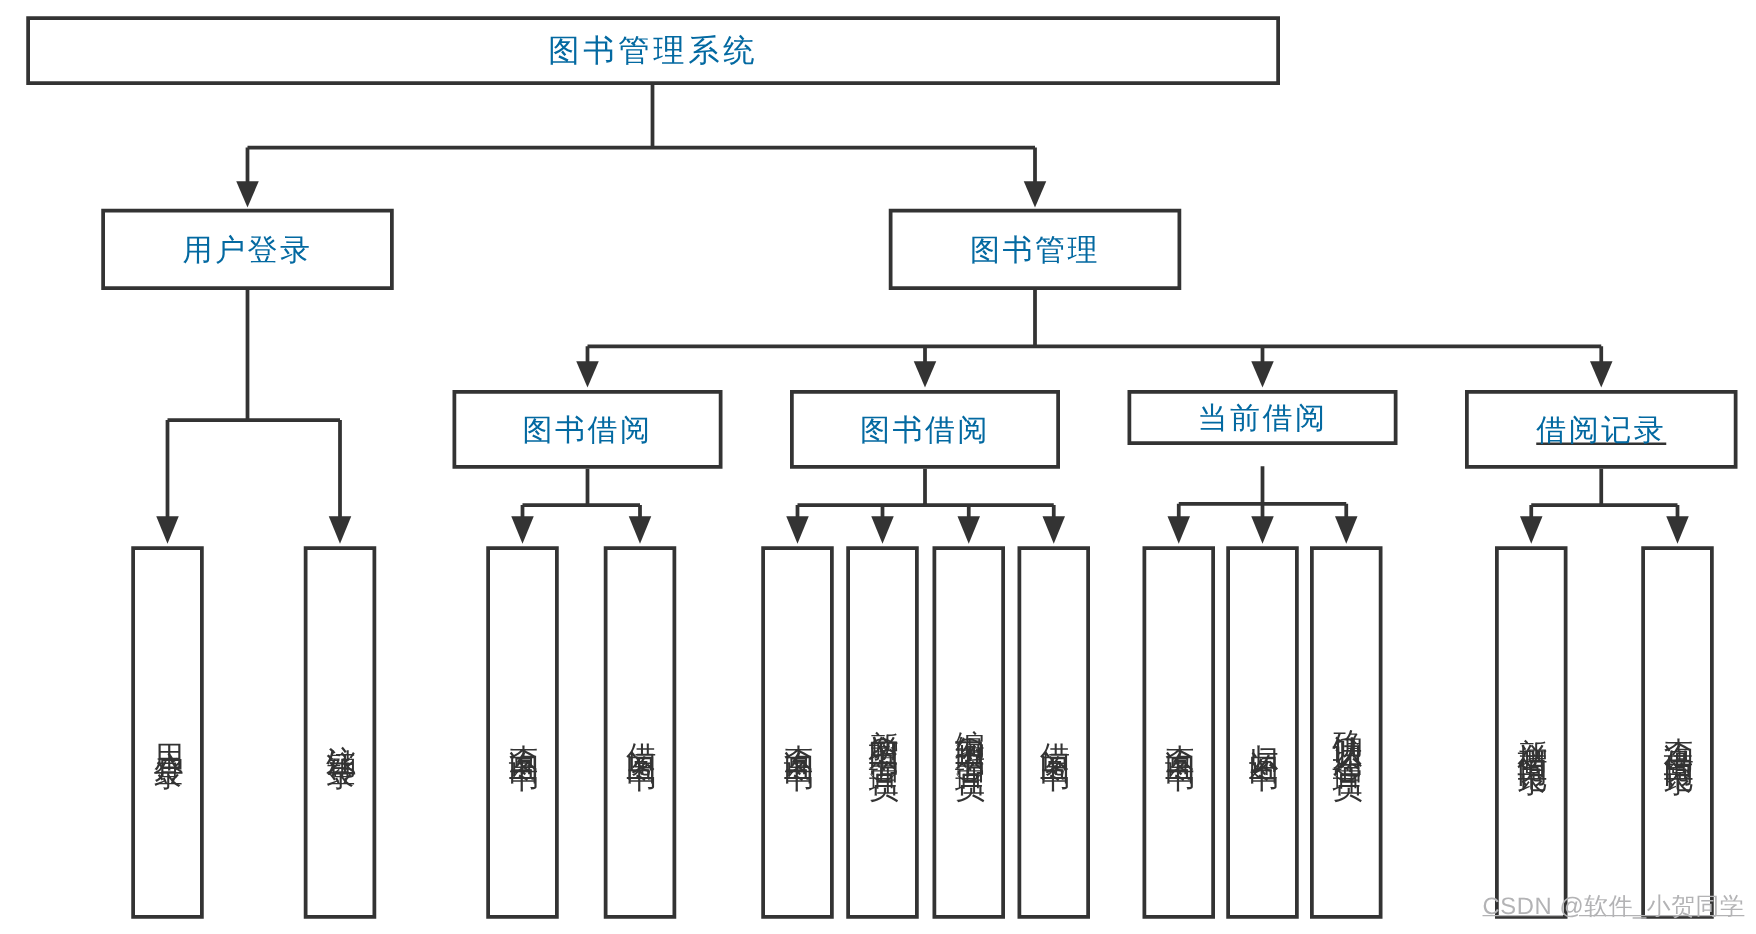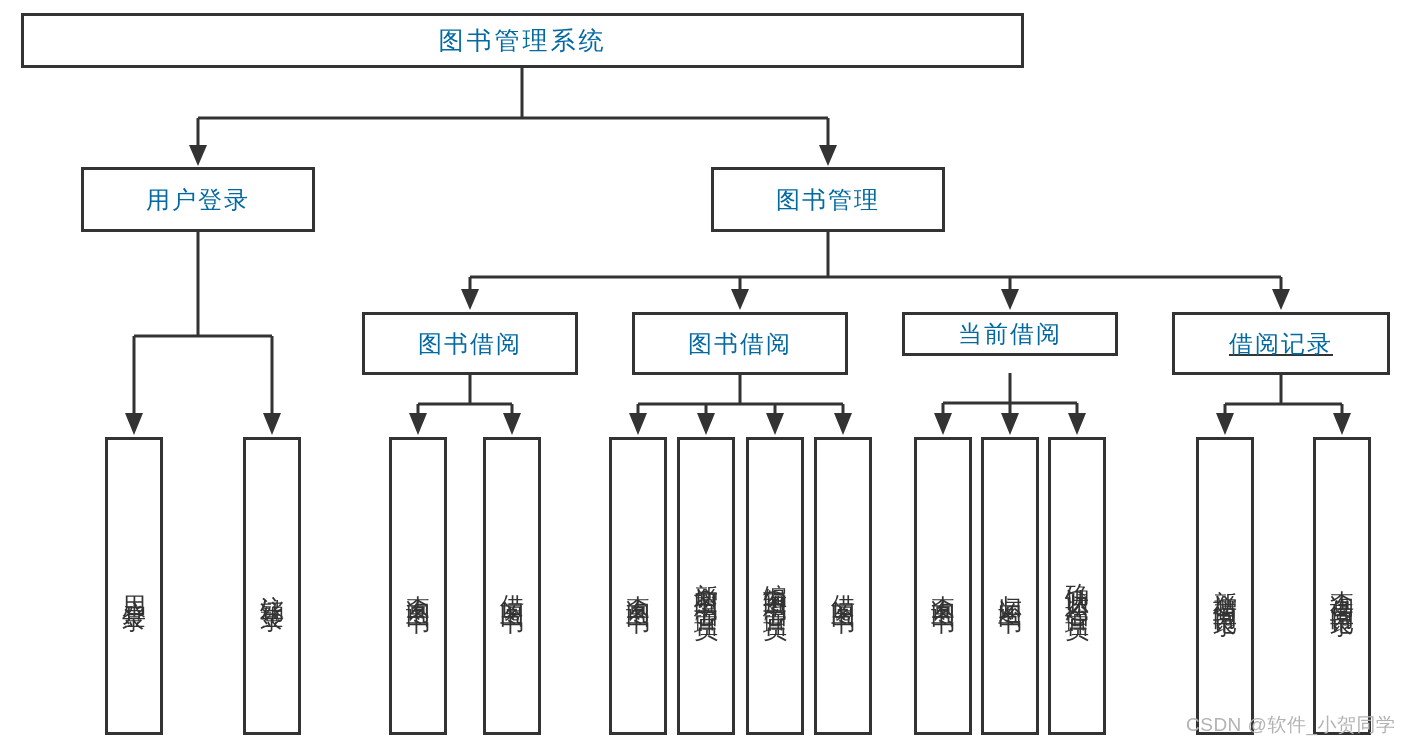--- a/index.html
+++ b/index.html
@@ -48,20 +48,21 @@
   }
   .watermark {
     position: absolute;
     left: 1186px;
     top: 712px;
     font-size: 19px;
     letter-spacing: 0.5px;
     color: #b3b3b5;
     white-space: nowrap;
     z-index: 5;
+    text-decoration: underline;
   }
 </style>
 </head>
 <body>
 
 <div class="canvas">
 
   <svg class="connectors" width="1405" height="747" viewBox="0 0 1405 747" xmlns="http://www.w3.org/2000/svg">
     <g stroke="#333333" stroke-width="3" fill="none">
 

